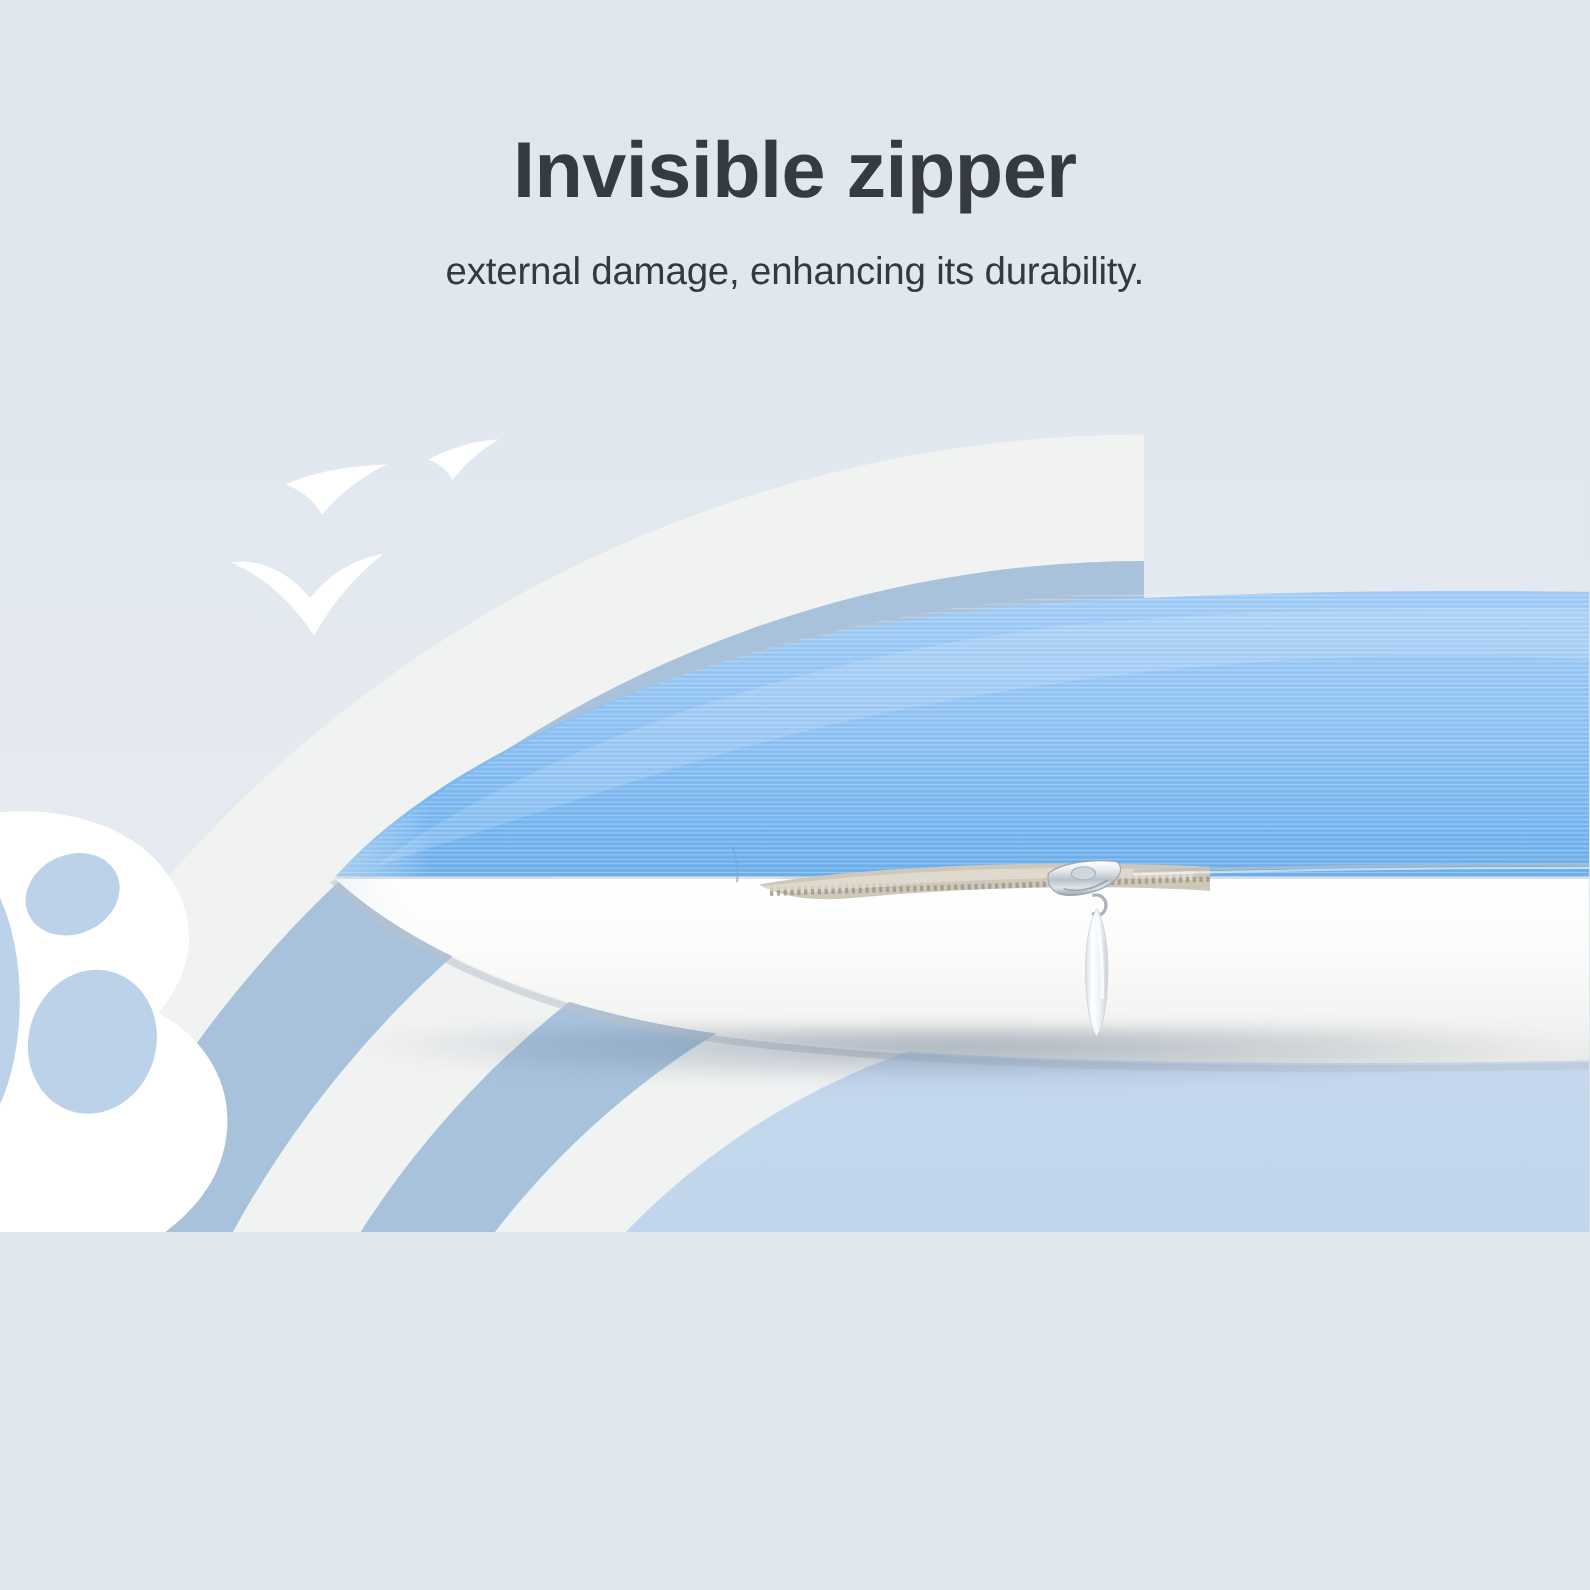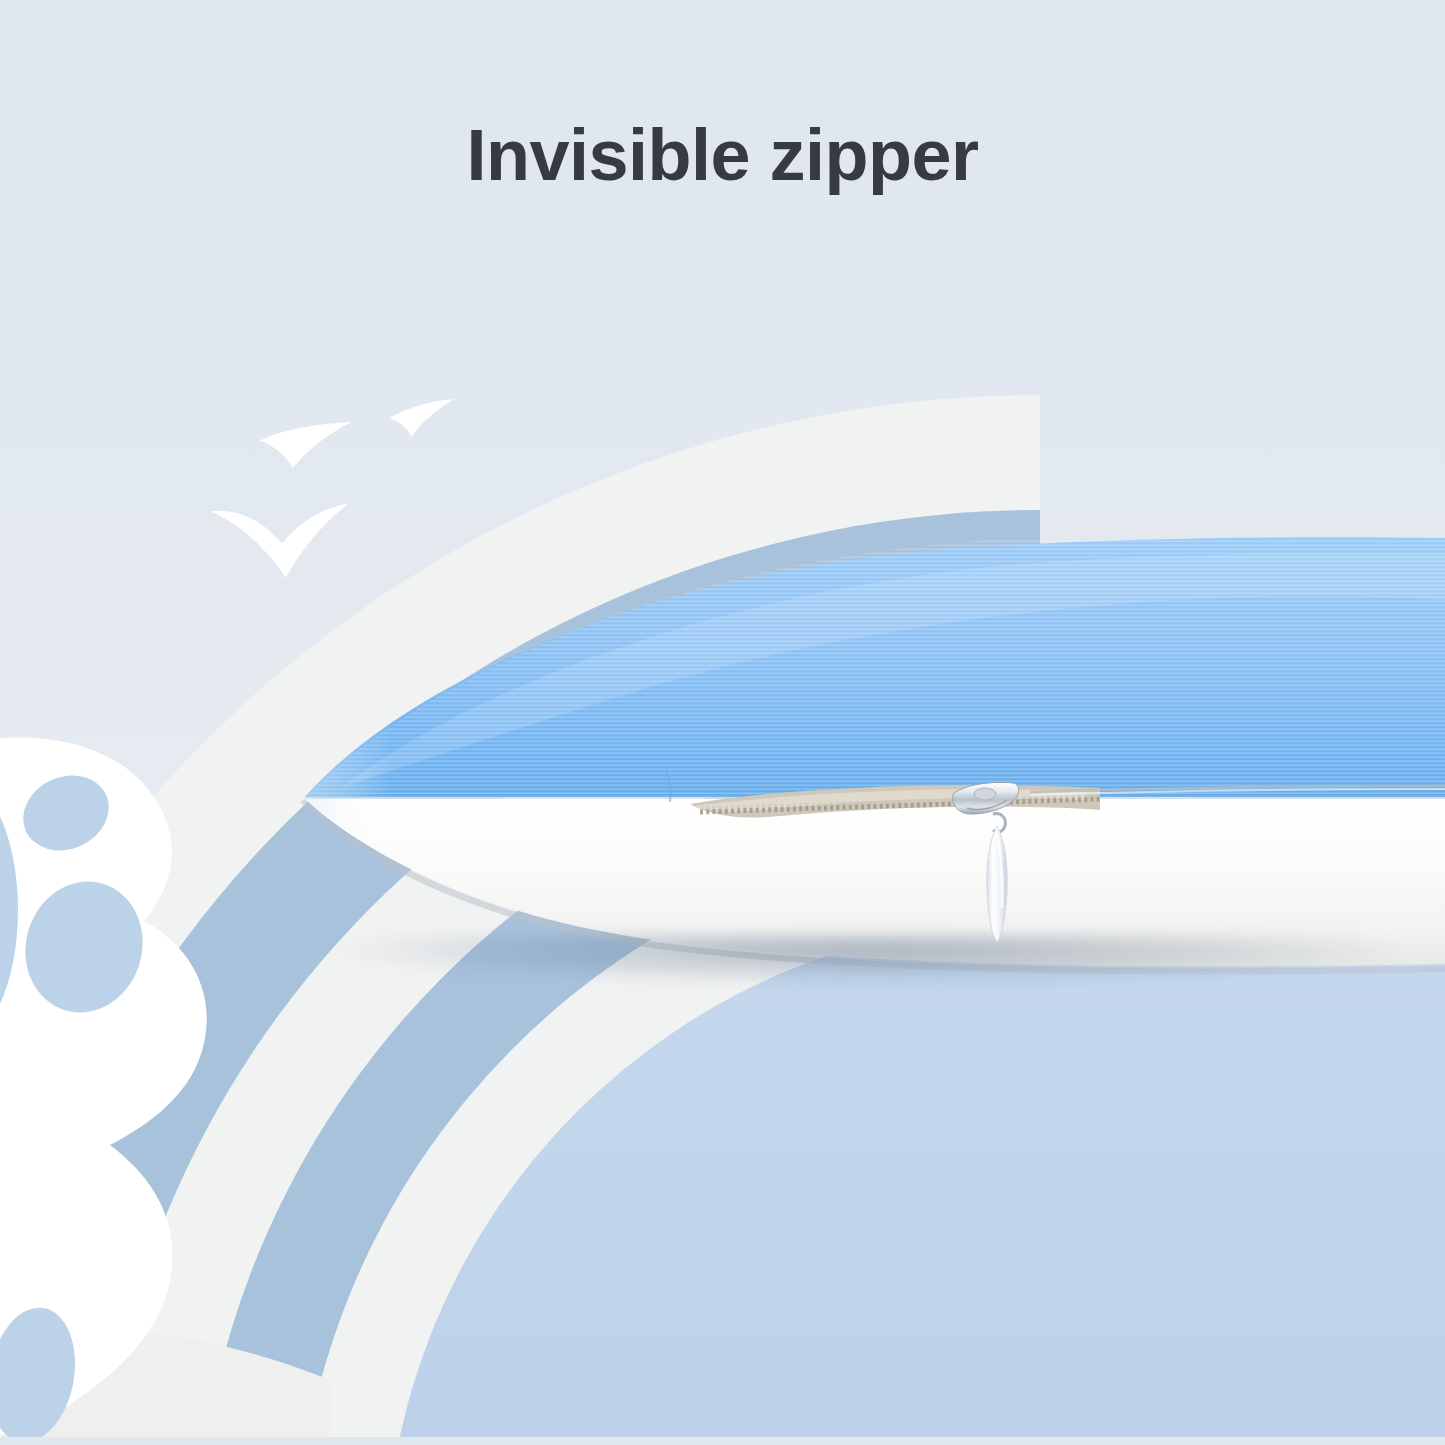--- a/index.html
+++ b/index.html
@@ -1,21 +1,21 @@
 <!DOCTYPE html>
 <html><head>
 <meta charset="utf-8">
 <style>
   html,body{margin:0;padding:0;}
   body{
     width:1445px;height:1445px;overflow:hidden;
     font-family:"Liberation Sans", sans-serif;
     background:#e1e7ef;
   }
-  #scene{position:relative;width:1445px;height:1437px;overflow:hidden;}
+  #scene{position:relative;width:1445px;height:1120px;overflow:hidden;}
 
   
   .bg-sky{
     position:absolute;left:0;top:0;width:1445px;height:800px;
     background:linear-gradient(180deg,#e0e6ee 0%,#e2e8ef 55%,#e6ebf1 100%);
   }
   .bg-table{
     position:absolute;left:0;top:797px;width:1445px;height:648px;
     background:linear-gradient(180deg,#c7d9ef 0%,#c2d6ec 40%,#bdd2ea 100%);
   }
@@ -213,16 +213,17 @@
              C27 26 31 50 30 78
              C29 104 25 124 20 130
              C15 124 11 104 10 78
              C9 50 13 26 20 14 Z" fill="url(#pearl)" stroke="#cdd4da" stroke-width="0.8"></path>
     <path d="M20 22 C24 40 26 70 25 96" stroke="#ffffff" stroke-width="3" fill="none" opacity="0.75"></path>
   </svg>
 
   <div class="text-block">
     <h1 class="headline">Invisible zipper</h1>
     <p class="subtitle">
+      <span>external damage, enhancing its durability.</span>
     </p>
   </div>
 
 </div>
 
 </body></html>

